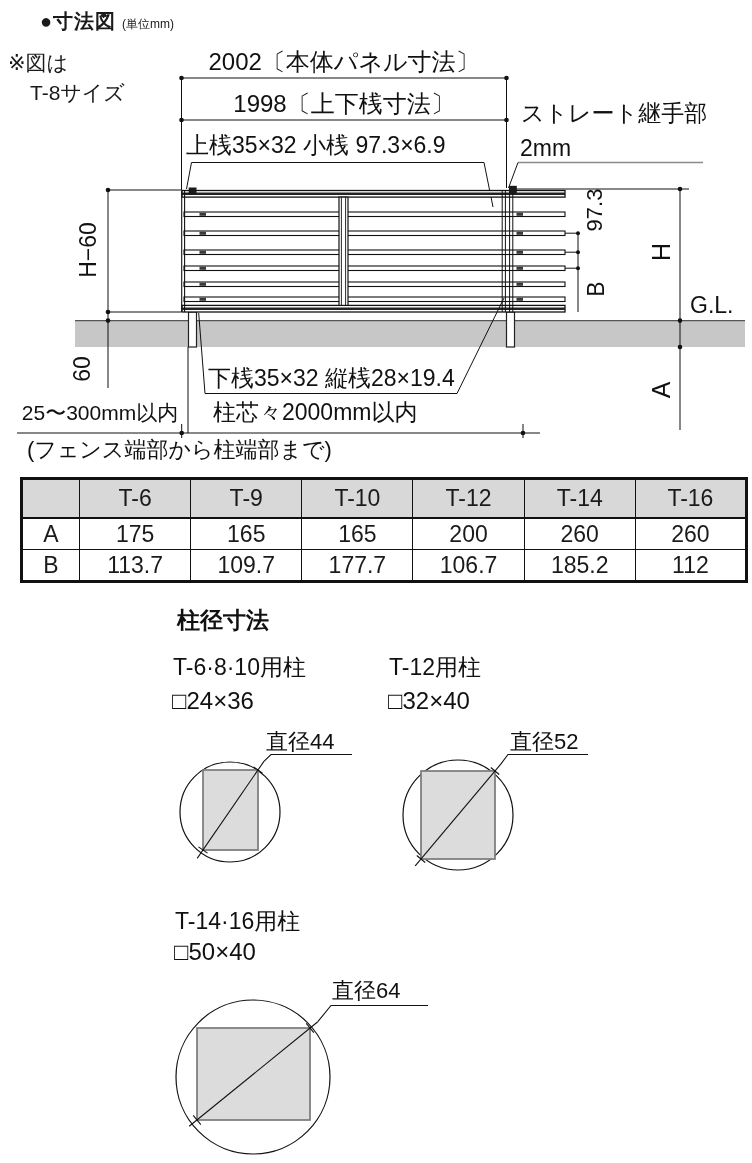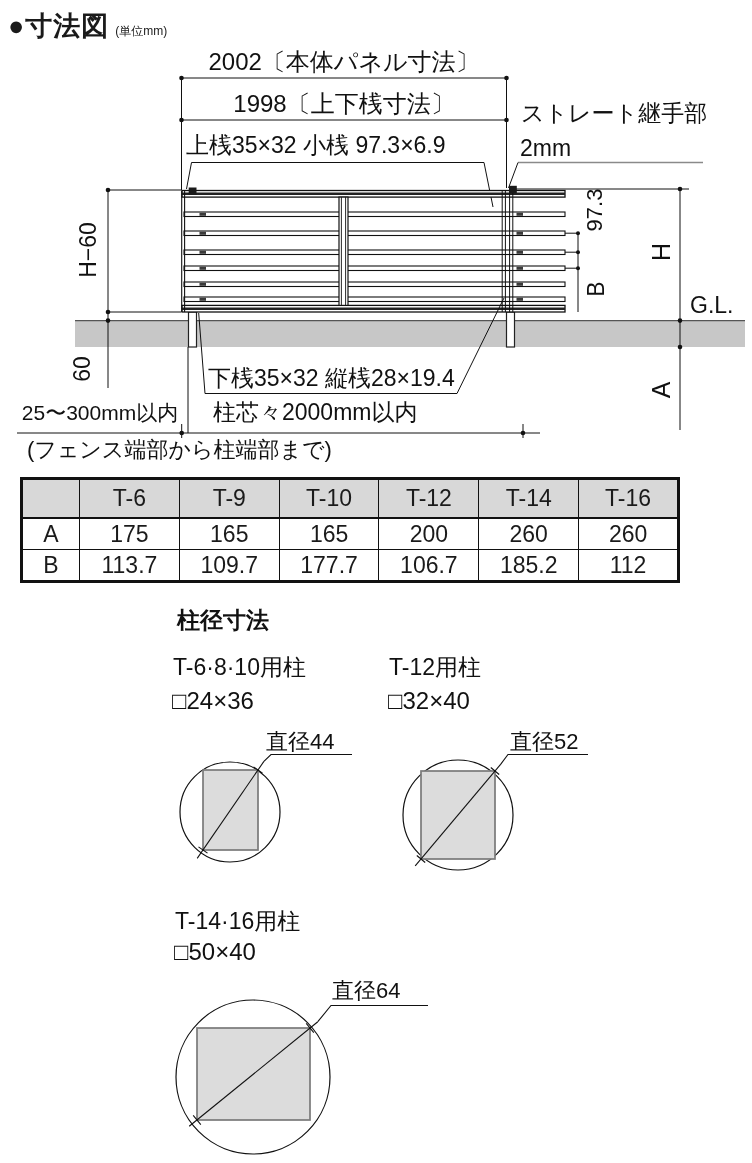--- a/index.html
+++ b/index.html
@@ -16,27 +16,27 @@
   svg{position:absolute;left:0;top:0;}
   svg text{font-family:"Liberation Sans","DejaVu Sans",sans-serif;fill:#111;}
   .t22{font-size:22px;}
   .t21{font-size:21px;}
   .t23{font-size:23px;}
   .t24{font-size:24px;}
   .t25{font-size:25px;}
   .bold{font-weight:bold;}
   
   .title-row{position:absolute;left:8px;top:8px;white-space:nowrap;}
-  .title-main{font-size:27px;font-weight:bold;letter-spacing:1px;}
+  .title-main{font-size:20px;font-weight:bold;letter-spacing:1px;margin-left:32px;}
   .title-unit{font-size:12px;font-weight:normal;margin-left:6px;}
   .note-block{position:absolute;left:8px;top:48px;font-size:21px;line-height:30px;}
   .note-line2{padding-left:22px;}
   
   table.spec{
-    position:absolute;left:20px;top:477px;width:660px;height:101px;
+    position:absolute;left:20px;top:477px;width:728px;height:101px;
     border-collapse:collapse;table-layout:fixed;
     font-size:23px;text-align:center;
   }
   table.spec td,table.spec th{
     border:1.6px solid #111;padding:0;font-weight:normal;vertical-align:middle;
   }
   table.spec{border:3px solid #111;}
   table.spec tr.head th{background:var(--header-bg);height:37px;border-bottom:2.6px solid #111;}
   table.spec td{height:30px;background:#fff;}
   table.spec col.c0{width:58px;}
@@ -222,20 +222,24 @@
     <line x1="189.2" y1="1126.3" x2="317.8" y2="1021.7" stroke="#111" stroke-width="1.1"></line>
     <line x1="193.2" y1="1115.3" x2="200.8" y2="1124.7" stroke="#111" stroke-width="1.1"></line>
     <line x1="306.2" y1="1023.3" x2="313.8" y2="1032.7" stroke="#111" stroke-width="1.1"></line>
     <polyline points="317.8,1021.7 331,1005.5 428,1005.5" fill="none" stroke="#111" stroke-width="1.1"></polyline>
   </g>
   <text class="t22" x="332" y="990" text-anchor="start" dominant-baseline="central">直径64</text>
 </svg>
 
 <div class="title-row">
   <span class="title-main">●寸法図</span><span class="title-unit">(単位mm)</span>
+</div>
+<div class="note-block">
+  <div>※図は</div>
+  <div class="note-line2">T-8サイズ</div>
 </div>
 
 <table class="spec">
   <colgroup>
     <col class="c0">
         <col>
         <col>
         <col>
         <col>
         <col>

